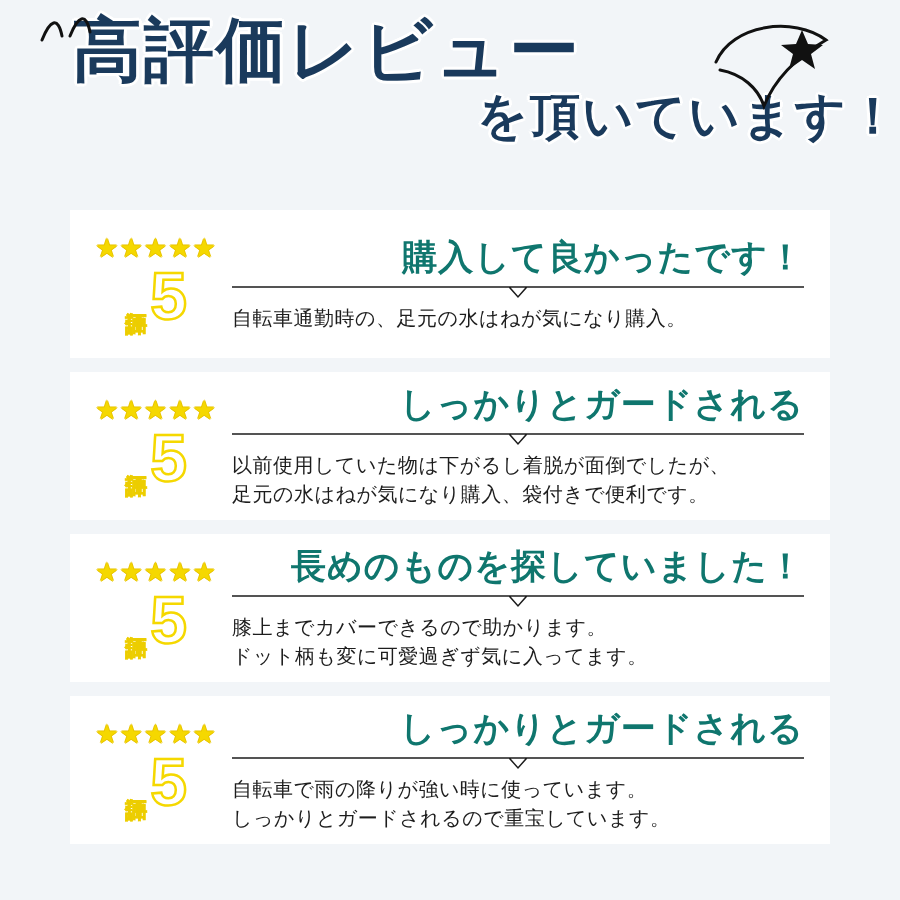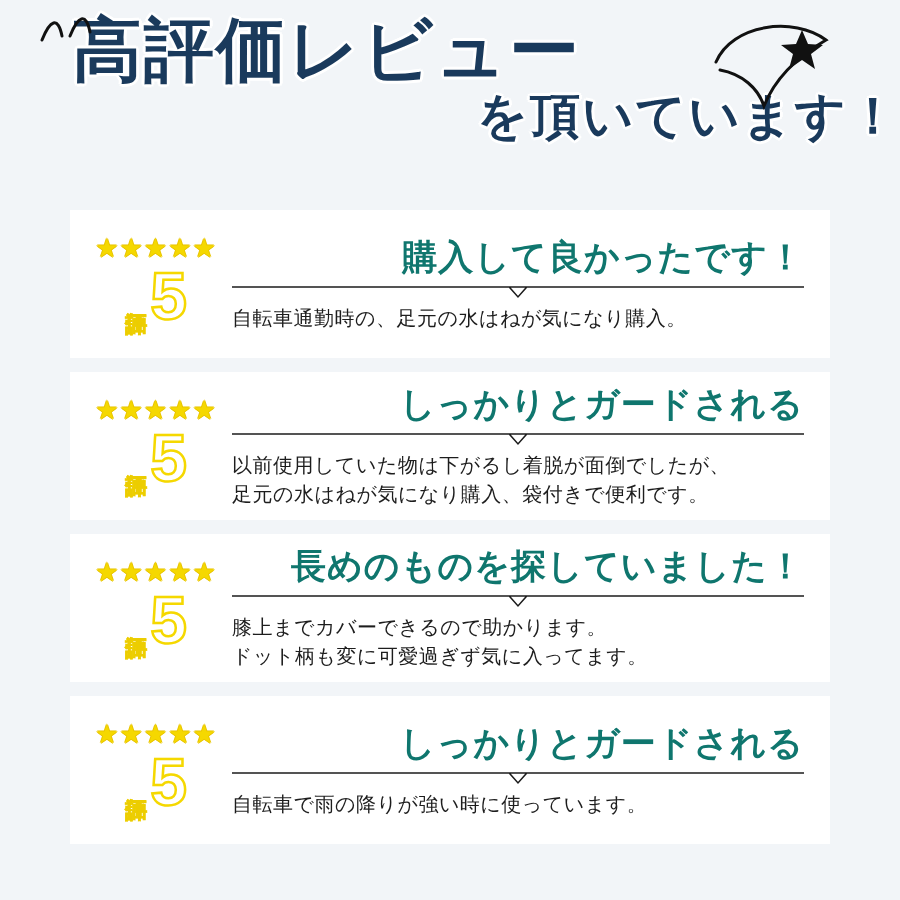--- a/index.html
+++ b/index.html
@@ -229,17 +229,18 @@
           <span class="rating-label">評価</span>
           <span class="rating-score">5</span>
         </div>
       </div>
       <div class="content-block">
         <div class="review-title">しっかりとガードされる</div>
         <svg class="divider" viewBox="0 0 520 16" preserveAspectRatio="none">
           <path d="M0 3 L520 3 M252 3 L260 13 L268 3" stroke="#1d1d1d" stroke-width="1.4" fill="none"></path>
         </svg>
         <div class="review-body">自転車で雨の降りが強い時に使っています。</div>
+        <div class="review-body">しっかりとガードされるので重宝しています。</div>
       </div>
     </div>
 
   </div>
 </div>
 
 </body></html>

